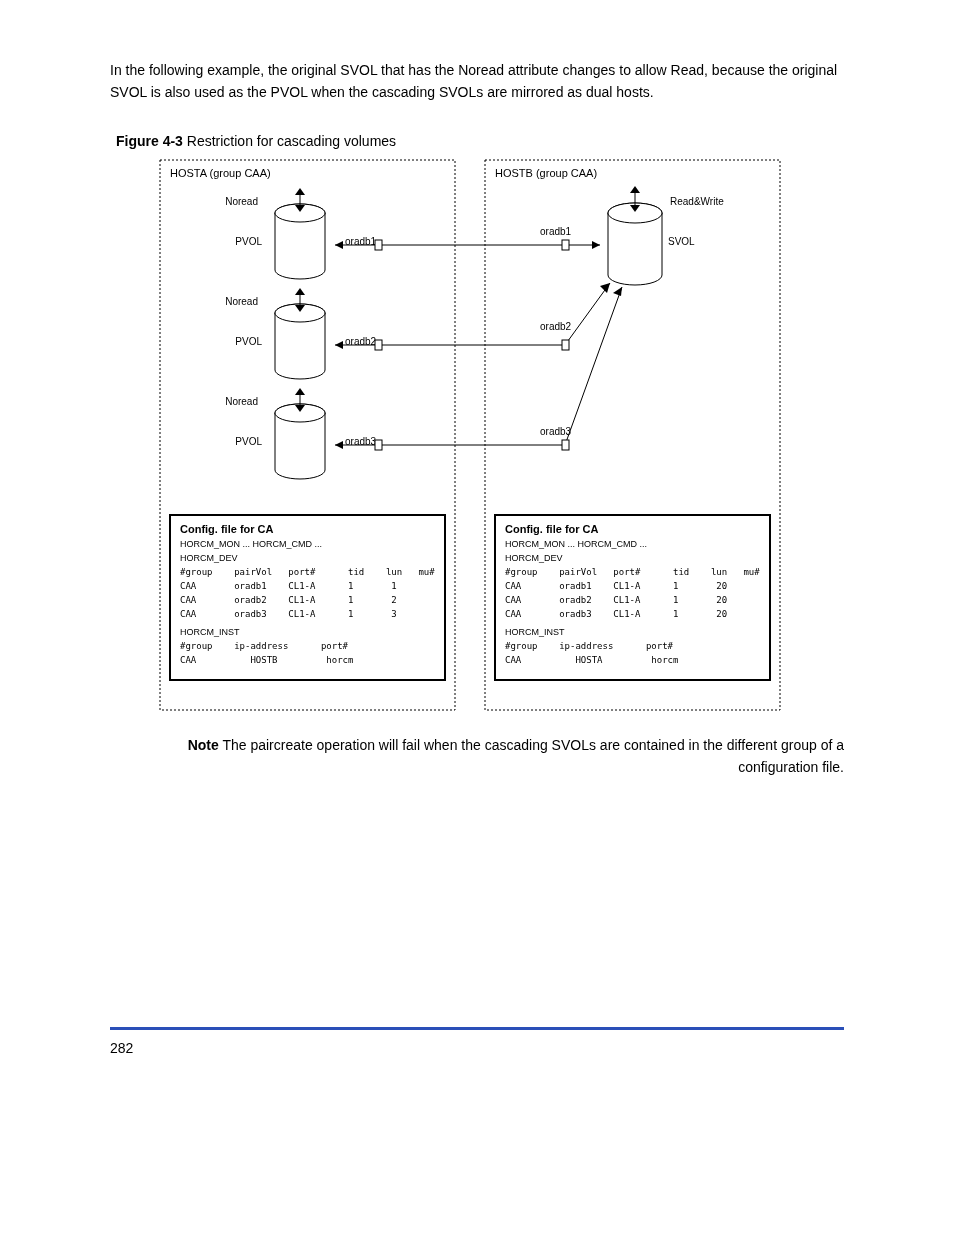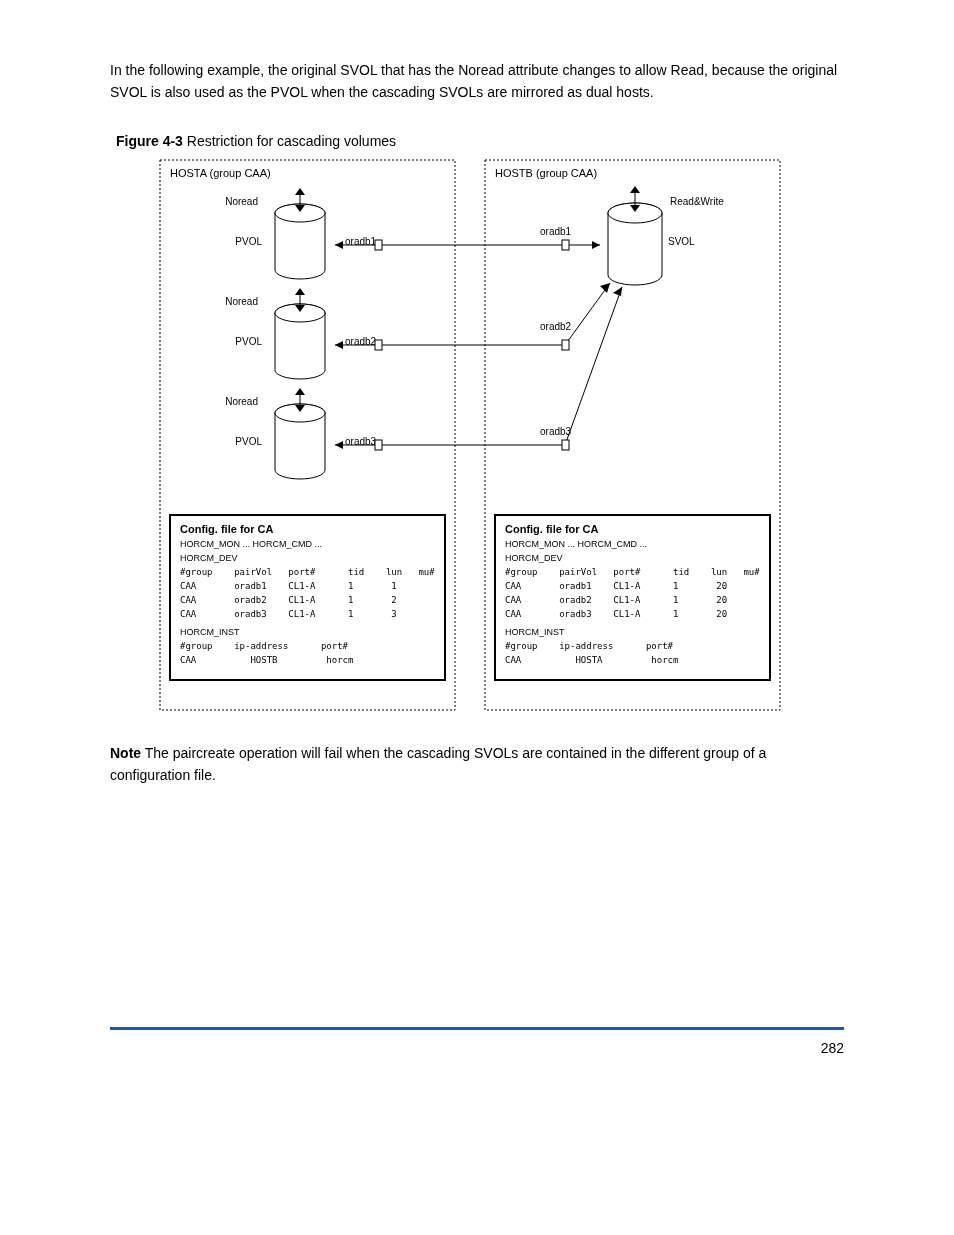--- a/index.html
+++ b/index.html
@@ -37,21 +37,21 @@
     left: 110px; right: 110px;
     top: 1027px;
     height: 3px;
     background: #2a4fb8;
   }
   .footer {
     position: absolute;
     left: 110px; right: 110px;
     top: 1040px;
     display: flex;
-    justify-content: flex-end;
+    justify-content: flex-start;
     font-size: 14px;
   }
   .footer .pn { }
   .footer .guide { font-style: italic; }
 </style>
 </head>
 <body>
 
 <div class="page-content">
 
@@ -164,21 +164,21 @@
       <text x="395" y="420" font-size="9" style="white-space:pre" font-family="monospace"><tspan>#group    pairVol   port#      tid    lun   mu#</tspan></text>
       <text x="395" y="434" font-size="9" style="white-space:pre" font-family="monospace"><tspan>CAA       oradb1    CL1-A      1       20</tspan></text>
       <text x="395" y="448" font-size="9" style="white-space:pre" font-family="monospace"><tspan>CAA       oradb2    CL1-A      1       20</tspan></text>
       <text x="395" y="462" font-size="9" style="white-space:pre" font-family="monospace"><tspan>CAA       oradb3    CL1-A      1       20</tspan></text>
       <text x="395" y="480" font-size="9"><tspan>HORCM_INST</tspan></text>
       <text x="395" y="494" font-size="9" style="white-space:pre" font-family="monospace"><tspan>#group    ip-address      port#</tspan></text>
       <text x="395" y="508" font-size="9" style="white-space:pre" font-family="monospace"><tspan>CAA          HOSTA         horcm</tspan></text>
     </g>
   </svg>
 
-  <p class="para" style="margin-top:28px;">
+  <p class="para" style="margin-top:20px;text-align:right;">
     <strong>Note</strong>
     <span> </span>
     <span>The paircreate operation will fail when the cascading SVOLs are contained in the different group of a configuration file.</span>
   </p>
 
 </div>
 
 <div class="footer-line"></div>
 <div class="footer">
   <span class="pn">282</span>

